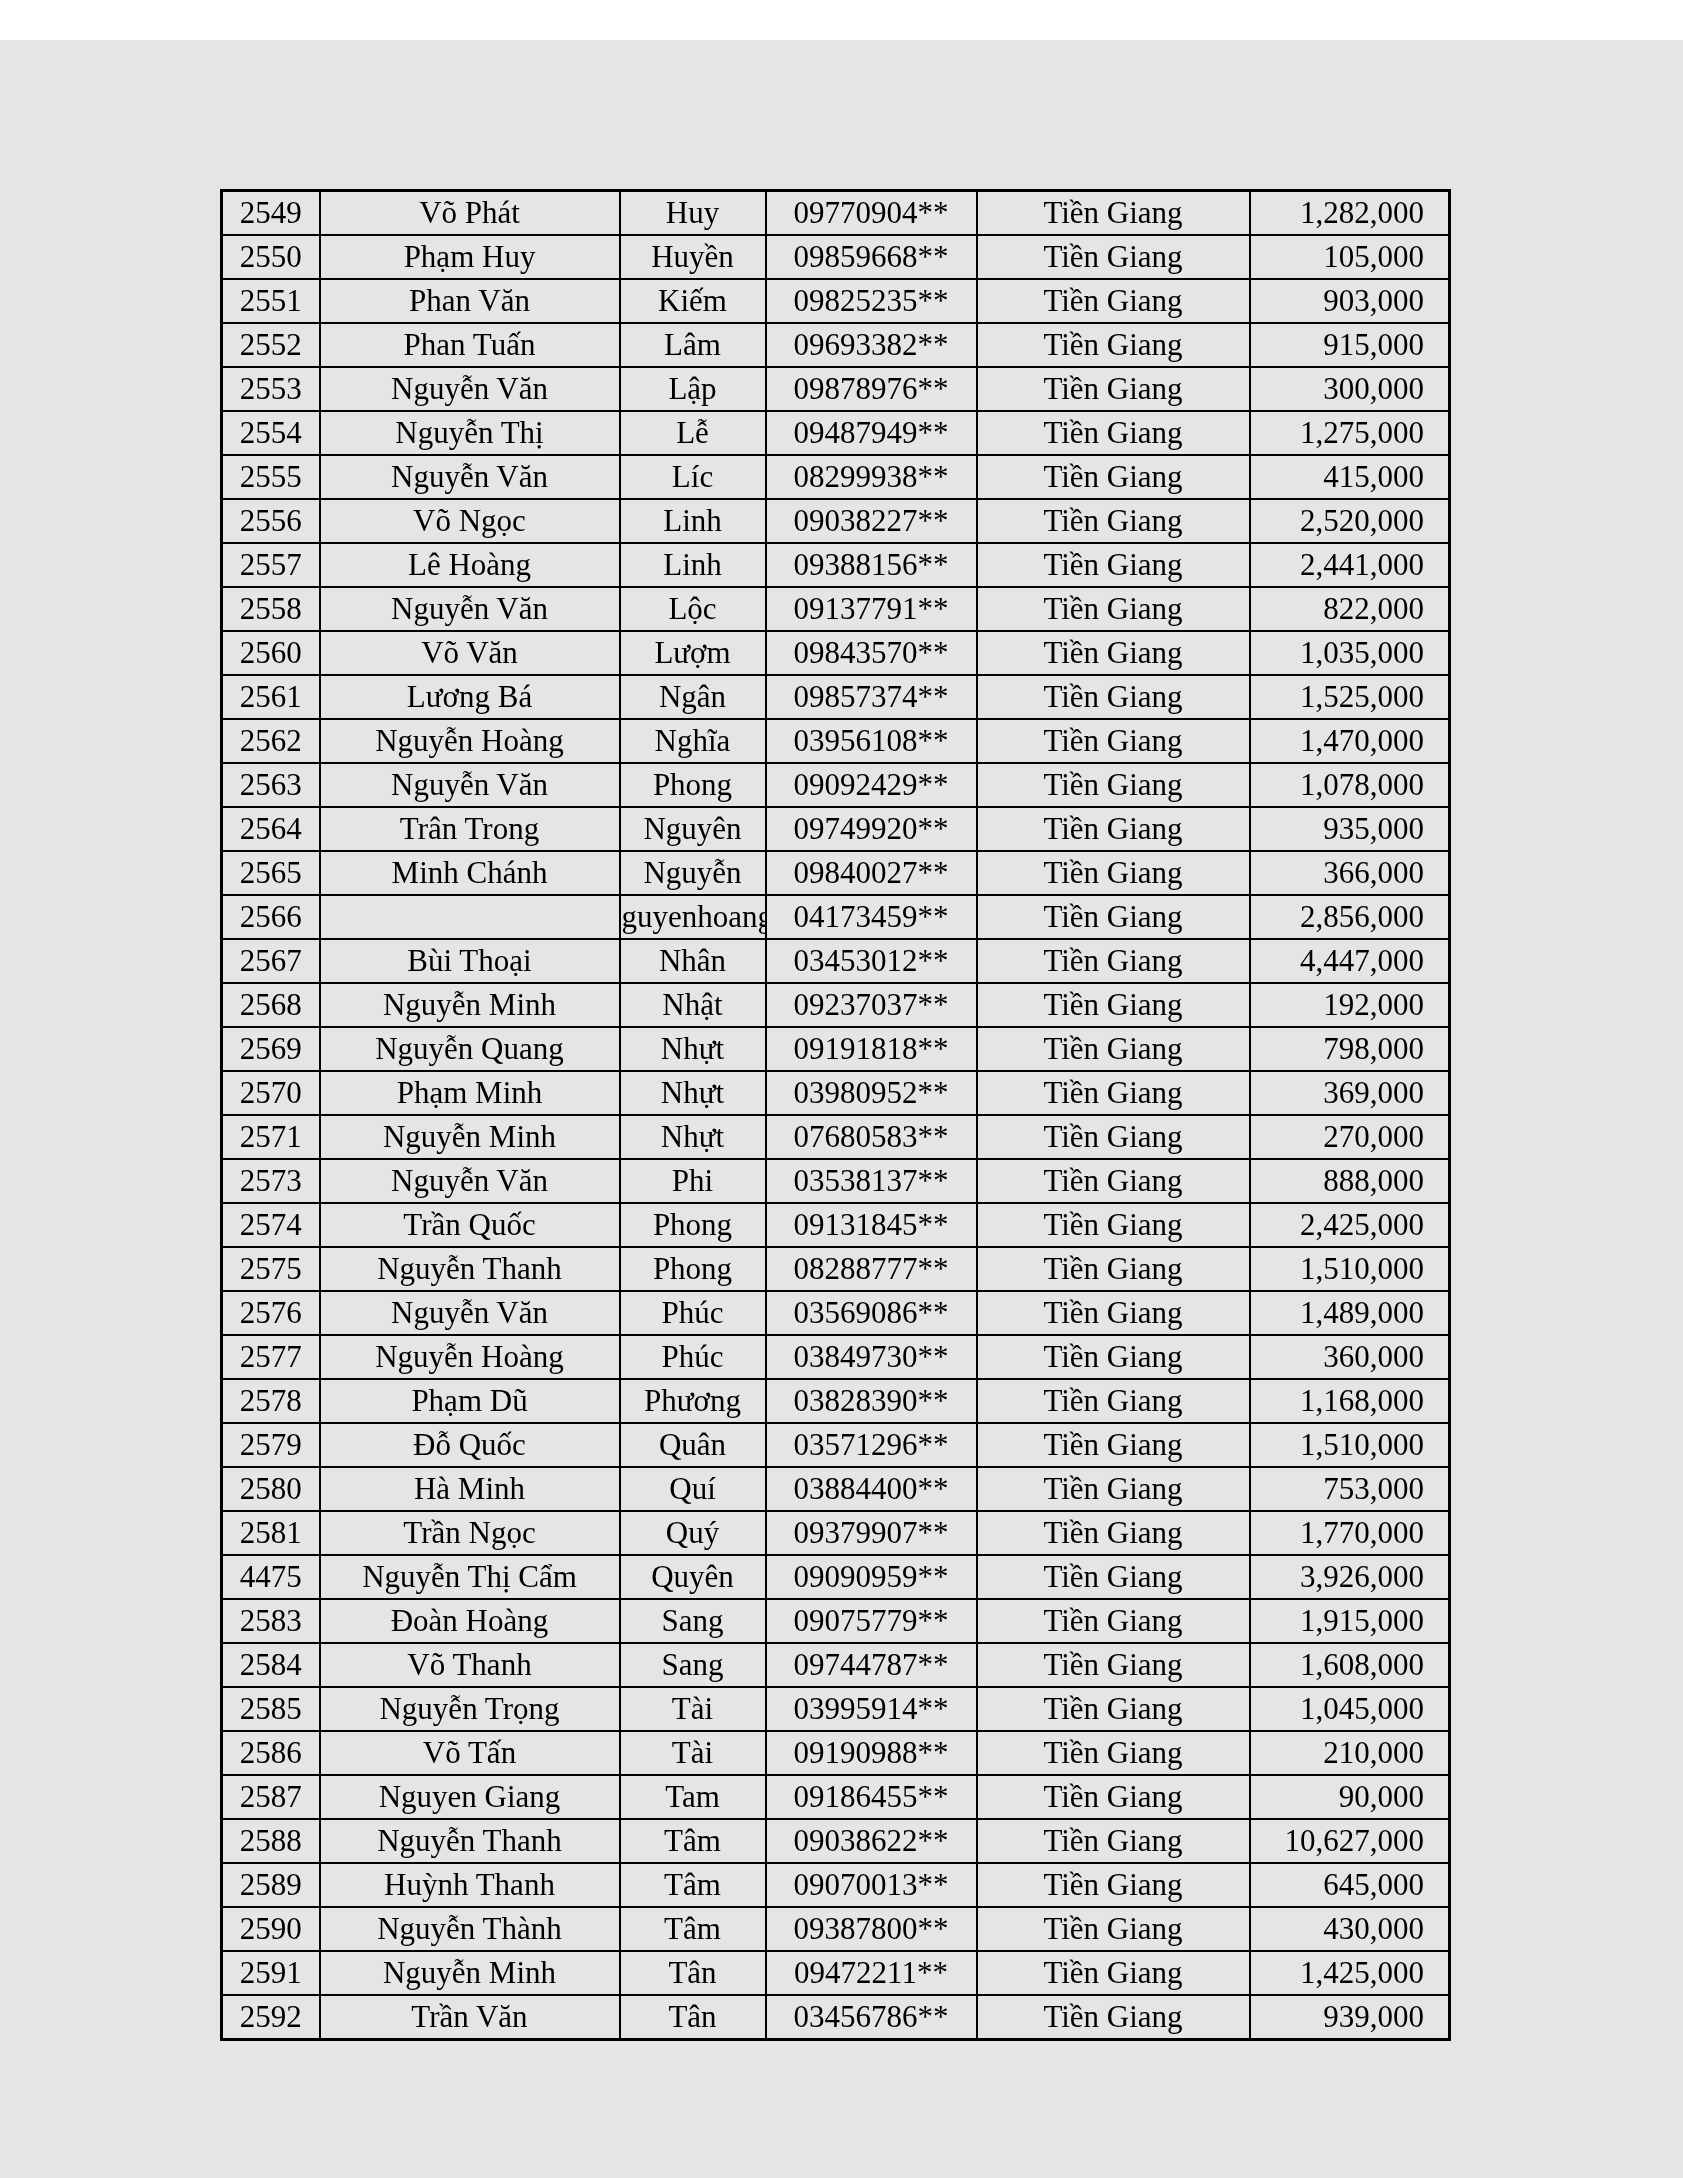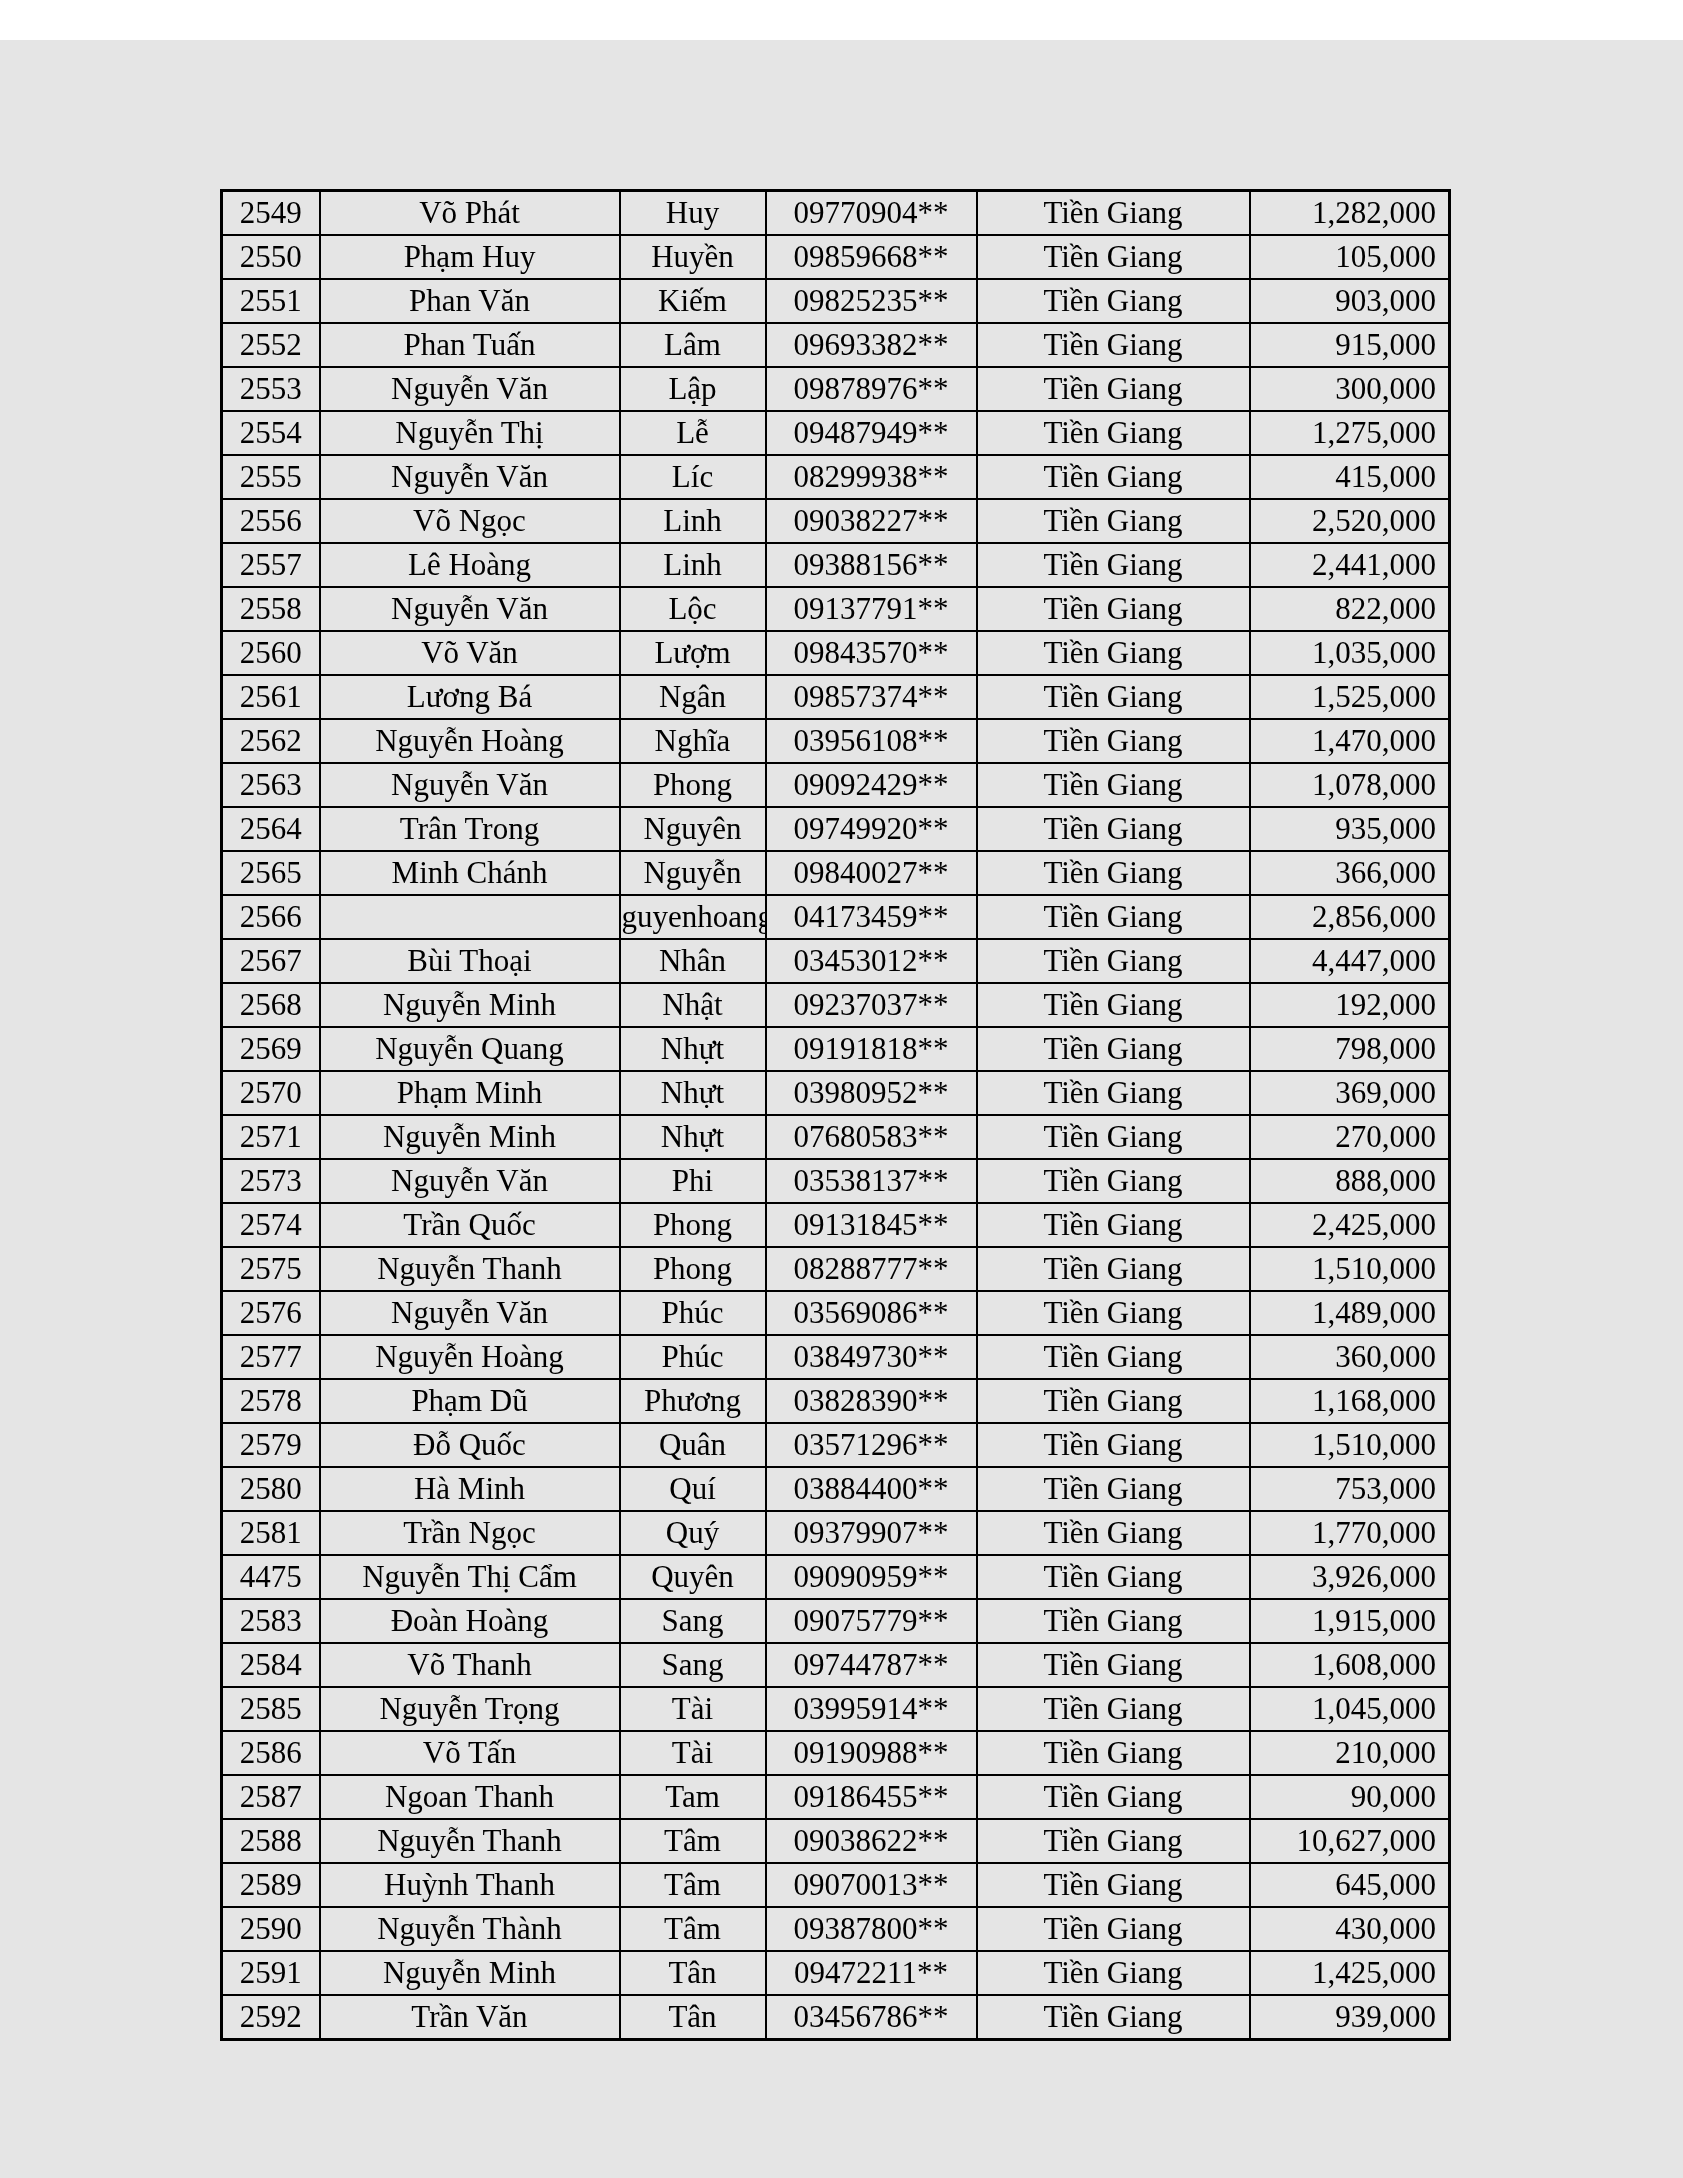--- a/index.html
+++ b/index.html
@@ -32,21 +32,21 @@
     font-size: 31px;
     line-height: 40px;
     text-align: center;
     vertical-align: middle;
     white-space: nowrap;
     overflow: hidden;
     color: #000000;
   }
   table.donor-table td.amount {
     text-align: right;
-    padding-right: 12px;
+    padding-right: 24px;
   }
   table.donor-table td.clip-cell {
     text-align: left;
     padding-left: 1px;
   }
 </style>
 </head>
 <body>
 
 <div class="sheet">
@@ -343,21 +343,21 @@
         <tr>
     <td>2586</td>
     <td>Võ Tấn</td>
     <td>Tài</td>
     <td>09190988**</td>
     <td>Tiền Giang</td>
     <td class="amount">210,000</td>
   </tr>
         <tr>
     <td>2587</td>
-    <td>Ngoan Thanh</td>
+    <td>Nguyen Giang</td>
     <td>Tam</td>
     <td>09186455**</td>
     <td>Tiền Giang</td>
     <td class="amount">90,000</td>
   </tr>
         <tr>
     <td>2588</td>
     <td>Nguyễn  Thanh</td>
     <td>Tâm</td>
     <td>09038622**</td>

